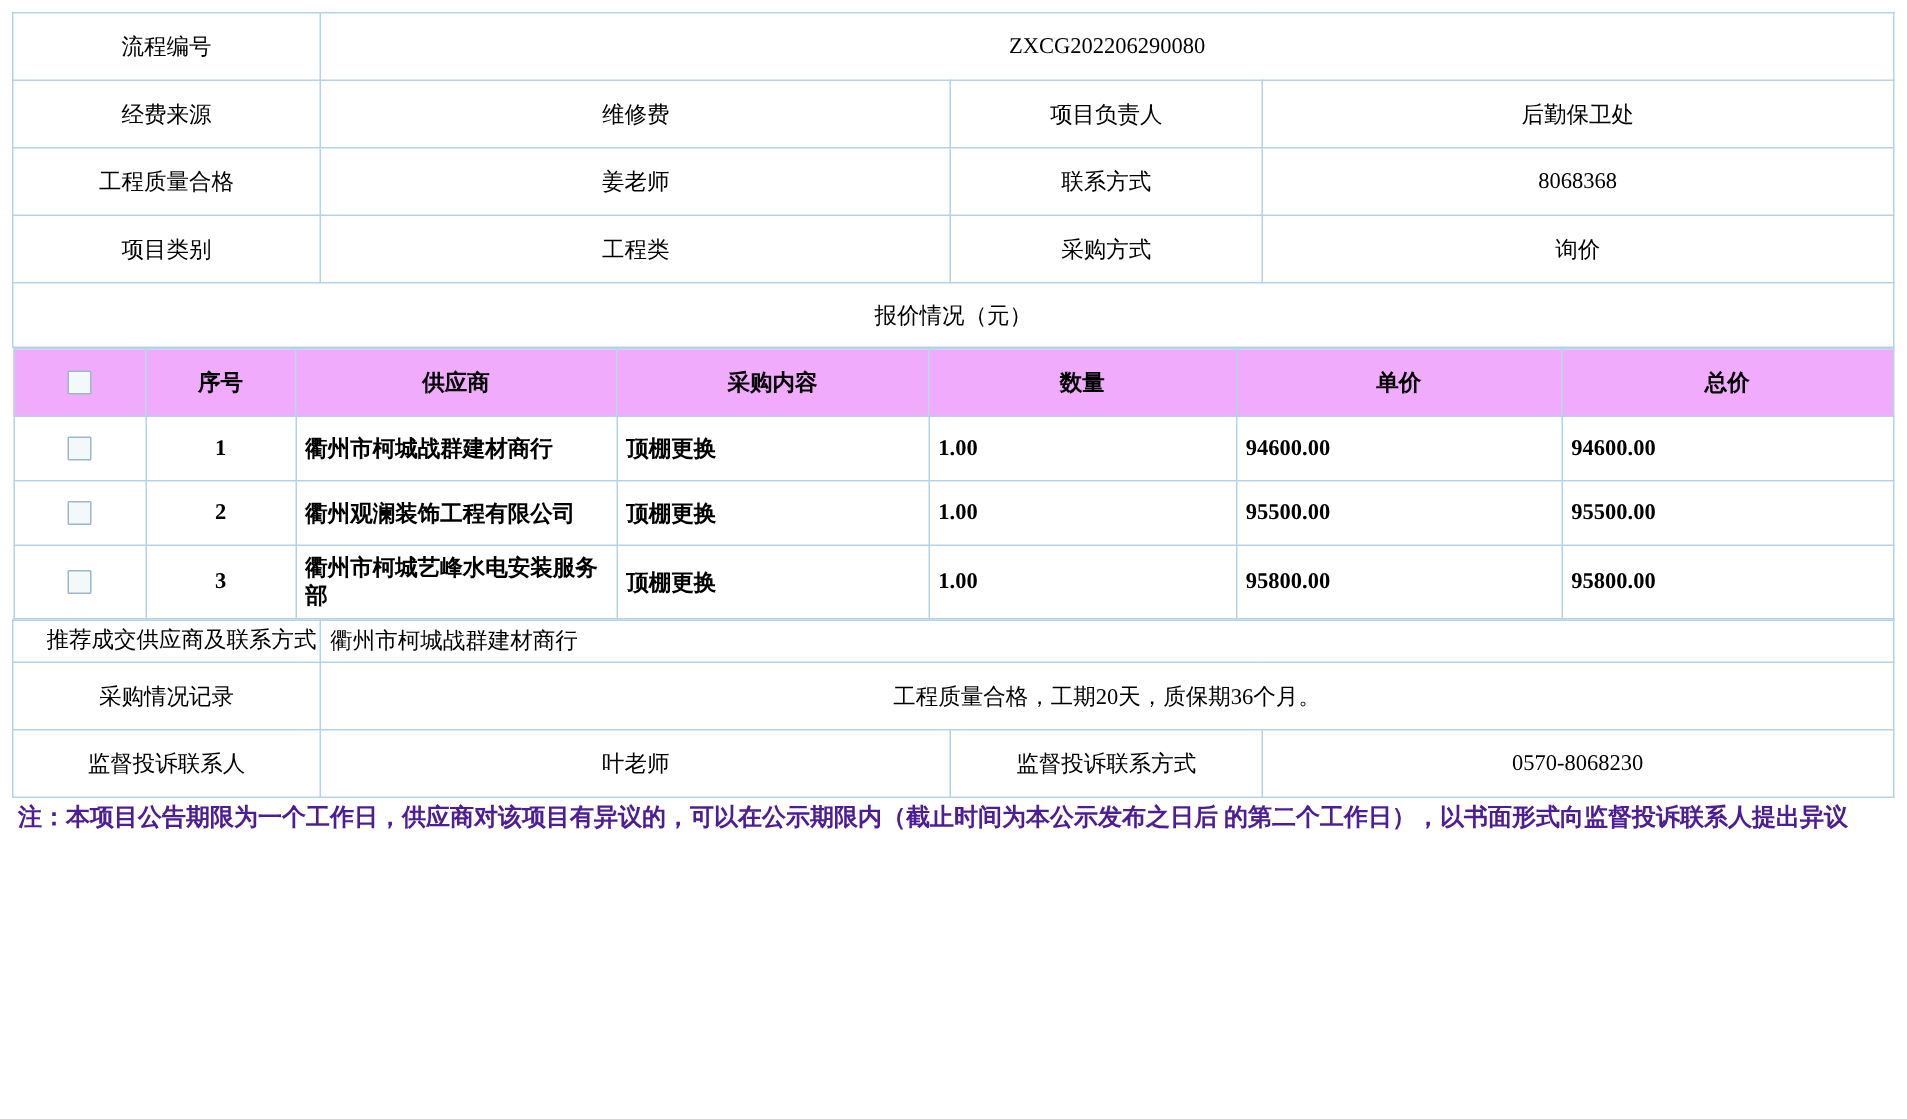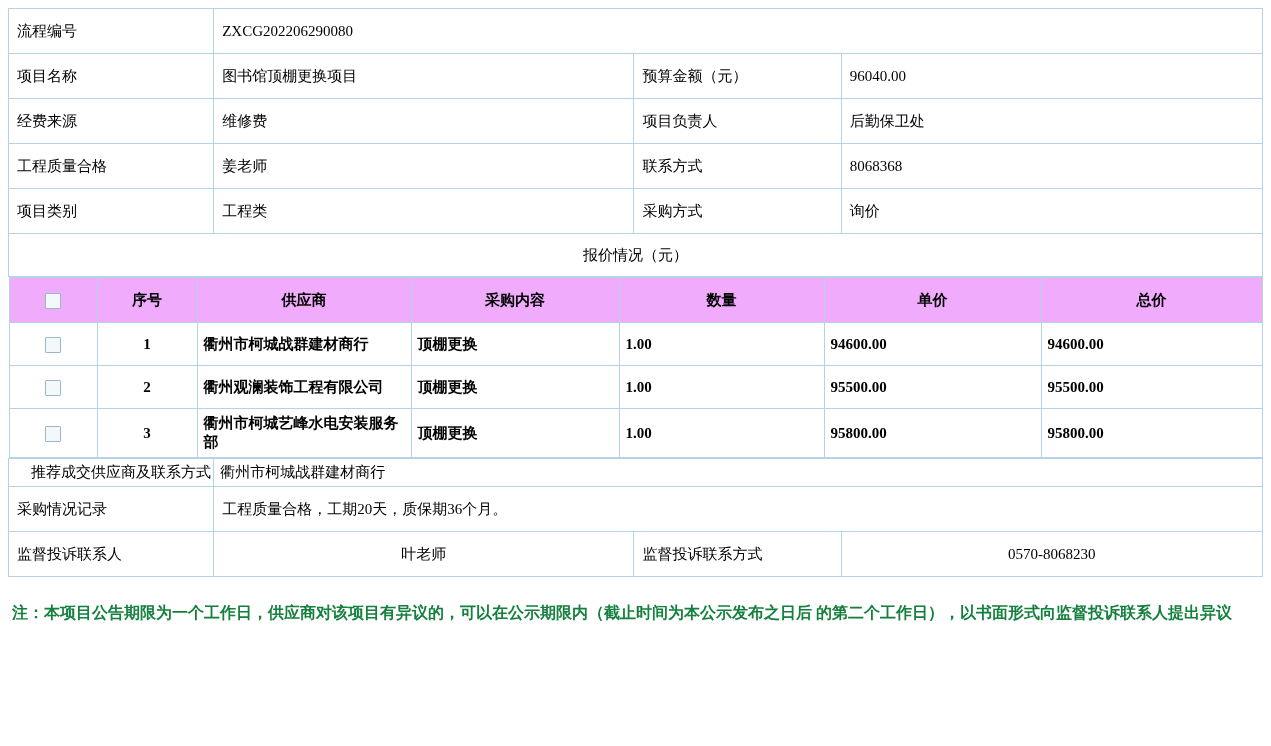--- a/index.html
+++ b/index.html
@@ -36,21 +36,21 @@
     background: #eef6fb;
     font-weight: bold;
     white-space: nowrap;
   }
   td.value {
     background: #ffffff;
   }
   td.value-bold {
     font-weight: bold;
   }
-  tr.row-h td { height: 32px; }
+  tr.row-h td { height: 32px; text-align: center; }
 
   .section-title {
     background: #eef6fb;
     text-align: center;
     font-weight: bold;
     height: 30px;
   }
 
   table.bid {
     border-collapse: collapse;
@@ -96,25 +96,25 @@
     text-align: center;
   }
   .people span { display: inline-block; padding: 0 22px; }
 
   .centered-bold {
     text-align: center;
     font-weight: bold;
   }
 
   .note {
-    margin-top: 24px;
+    margin-top: 2px;
     font-weight: bold;
     font-size: 16px;
     line-height: 1.55;
-    color: #15803d;
+    color: #4c1d95;
     padding: 0 4px;
   }
 
   
   col.c1 { width: 205px; }
   col.c2 { width: 420px; }
   col.c3 { width: 207px; }
   col.c4 { width: 421px; }
 
   
@@ -135,26 +135,20 @@
     <colgroup>
       <col class="c1">
         <col class="c2">
         <col class="c3">
         <col class="c4">
     </colgroup>
     <tbody>
       <tr class="row-h">
         <td class="label">流程编号</td>
         <td class="value" colspan="3">ZXCG202206290080</td>
-      </tr>
-      <tr class="row-h">
-        <td class="label">项目名称</td>
-        <td class="value">图书馆顶棚更换项目</td>
-        <td class="label">预算金额（元）</td>
-        <td class="value">96040.00</td>
       </tr>
       <tr class="row-h">
         <td class="label">经费来源</td>
         <td class="value">维修费</td>
         <td class="label">项目负责人</td>
         <td class="value">后勤保卫处</td>
       </tr>
       <tr class="row-h">
         <td class="label">工程质量合格</td>
         <td class="value">姜老师</td>

